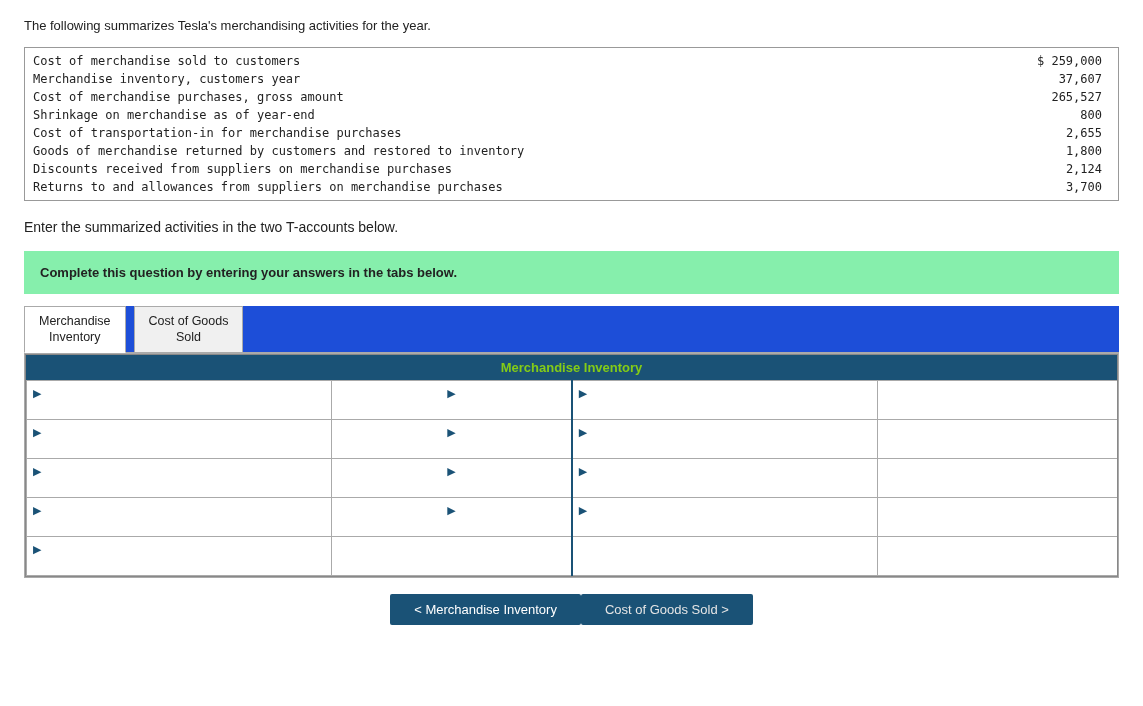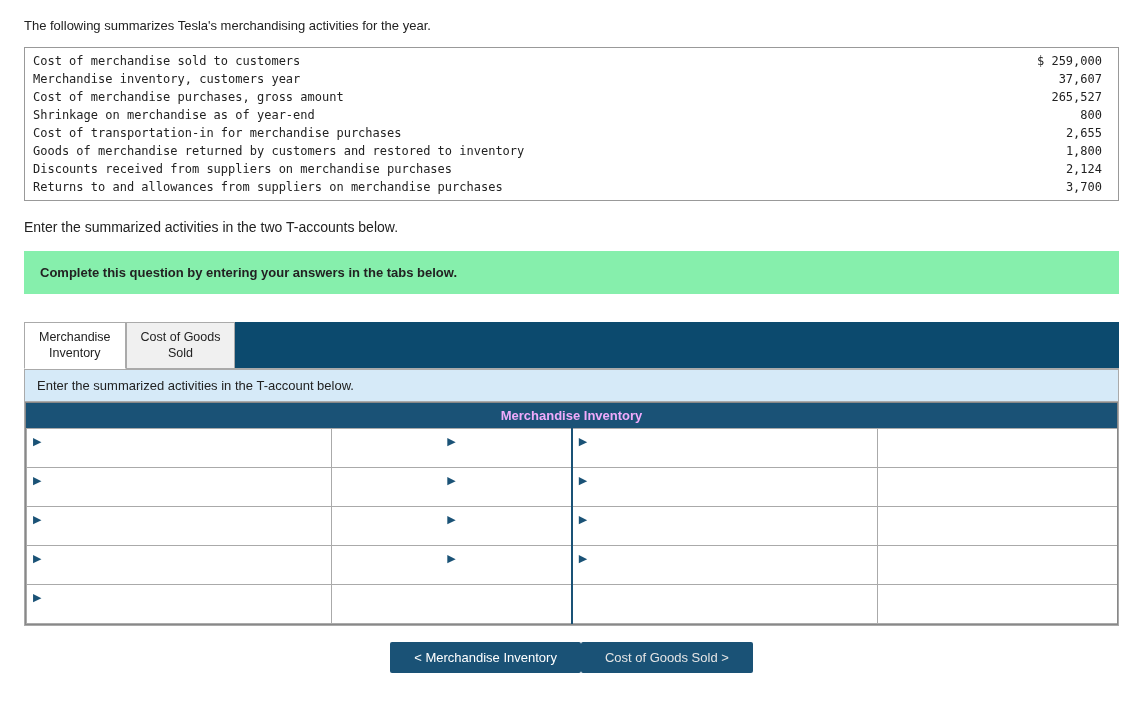--- a/index.html
+++ b/index.html
@@ -48,22 +48,23 @@
     .question-box {
       background: #86efac;
       padding: 14px 16px;
       margin-bottom: 0;
       font-weight: bold;
       font-size: 13px;
     }
     .tabs-container {
       display: flex;
       border-bottom: 1px solid #aaa;
-      margin-top: 28px;
-      background: #0c4a6e;
+      margin-top: 12px;
+      background: #1d4ed8;
+      gap: 8px;
     }
     .tab {
       border: 1px solid #aaa;
       border-bottom: none;
       padding: 6px 14px;
       font-size: 12.5px;
       cursor: pointer;
       background: #fff;
       text-align: center;
       min-width: 80px;
@@ -86,21 +87,21 @@
     }
     .t-account-section {
       border: 1px solid #aaa;
       margin-top: 0;
     }
     .t-account-title {
       text-align: center;
       font-weight: bold;
       font-size: 13px;
       background: #1a5276;
-      color: #f0abfc;
+      color: #84cc16;
       padding: 5px 0;
     }
     .nav-buttons {
       display: flex;
       justify-content: center;
       margin-top: 16px;
       padding: 0 180px;
       align-items: center;
     }
     .nav-btn {
@@ -215,21 +216,20 @@
   <div class="tabs-container">
     <div class="tab active">
       Merchandise<br>Inventory
     </div>
     <div class="tab inactive">
       Cost of Goods<br>Sold
     </div>
   </div>
 
   <div class="t-account-section">
-    <div class="tab-content-header">Enter the summarized activities in the T-account below.</div>
 
     <div class="t-account-outer">
       <div class="t-account-title">Merchandise Inventory</div>
       <table class="t-account-rows">
         <tbody>
           <tr>
             <td class="left-label">
               <span class="arrow-indicator">▶</span>
               <input type="text" style="">
             </td>

